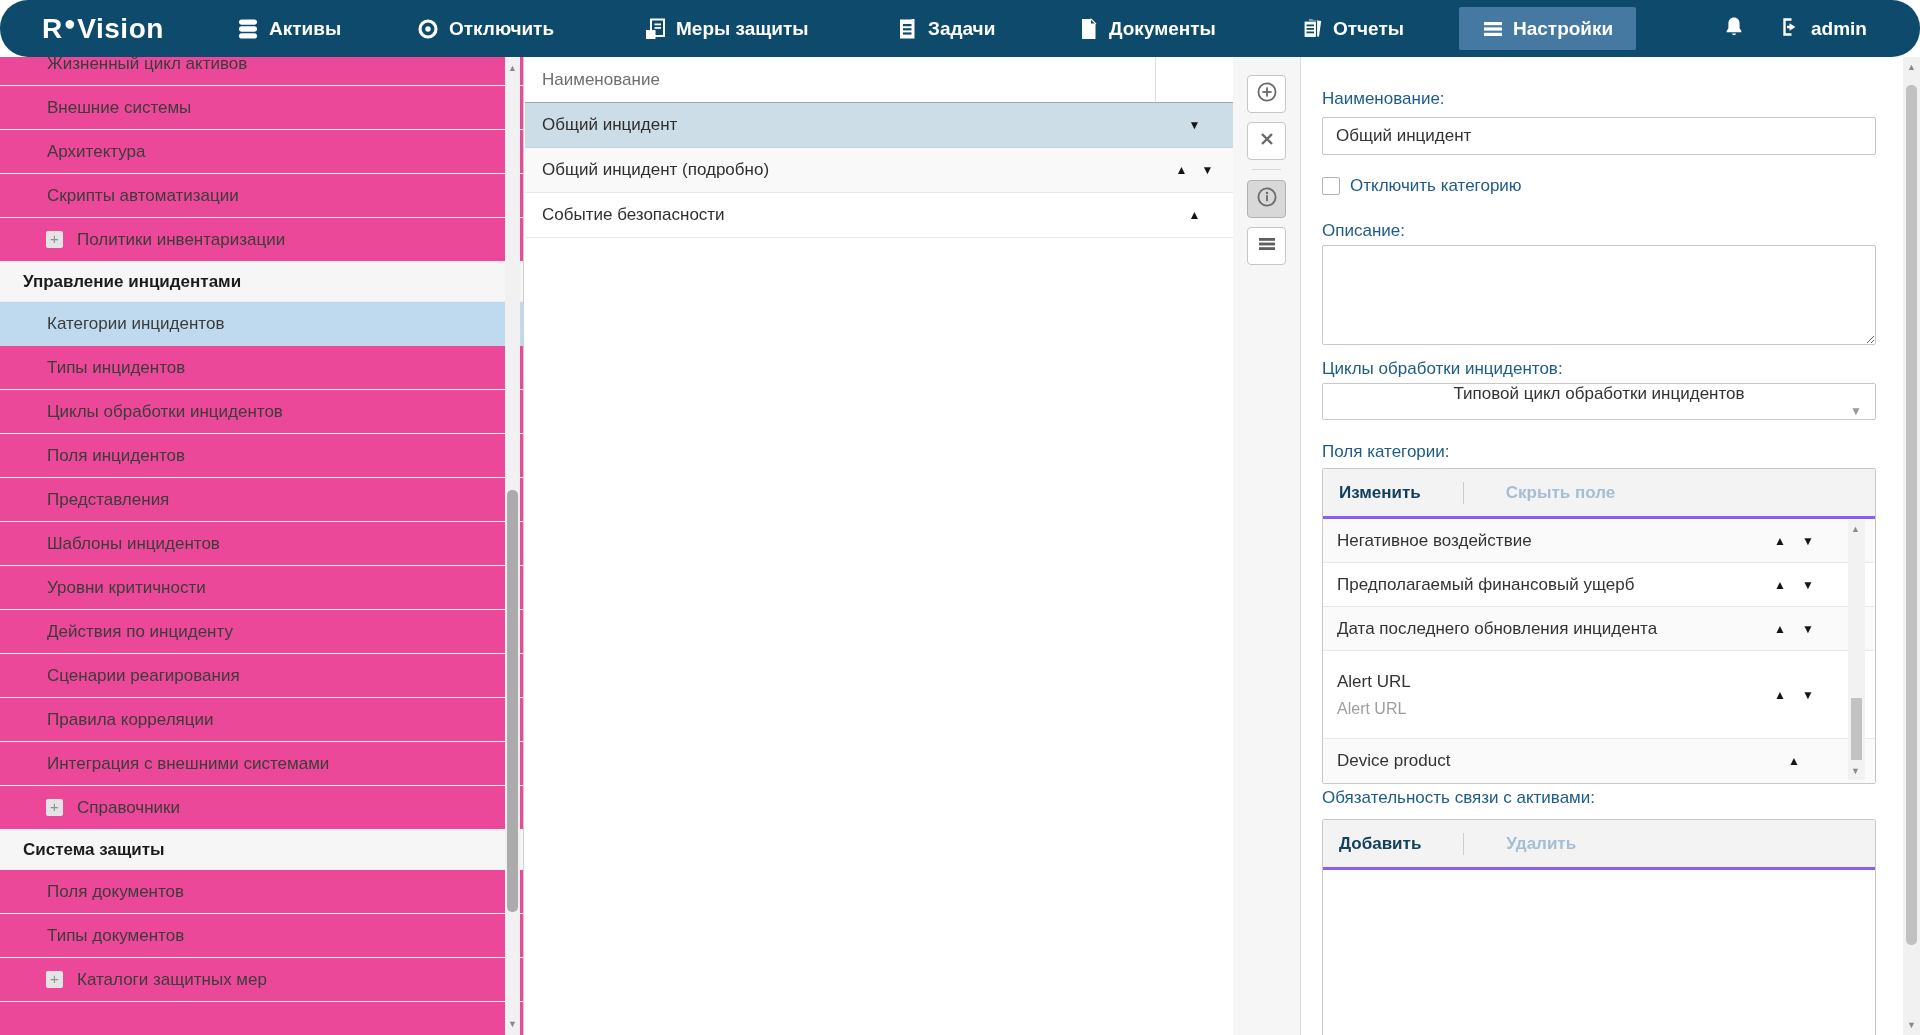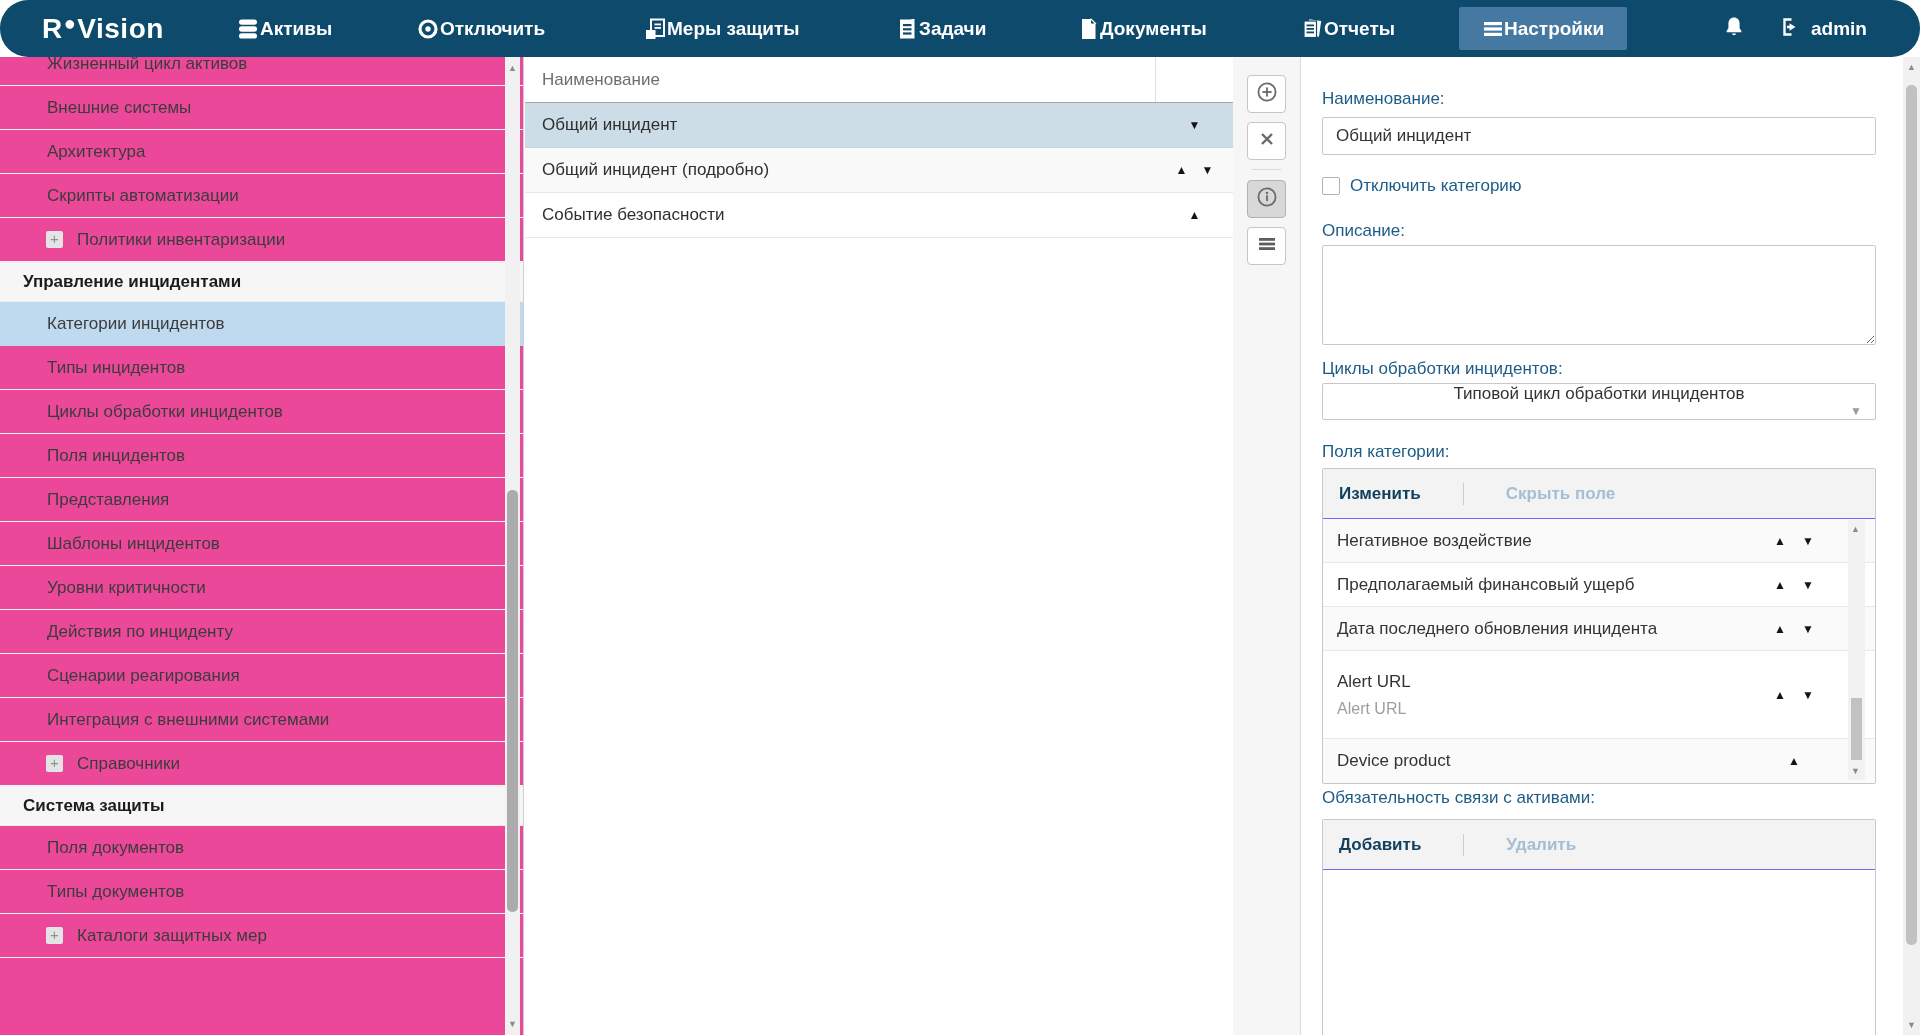--- a/index.html
+++ b/index.html
@@ -7,21 +7,21 @@
     font-family:"Liberation Sans","DejaVu Sans",sans-serif; background:#fff; }
 
   .app { position:relative; width:1920px; height:1035px; }
 
   
   .navbar { position:absolute; left:0; top:0; width:1920px; height:57px;
     background:#0e4a6c; color:#fff;border-radius:28px; }
   .logo { position:absolute; left:42px; top:0; height:57px; display:flex; align-items:center;
     font-size:28px; font-weight:bold; letter-spacing:.5px; }
   .logo .dot { font-size:20px; margin:0 1px 10px 1px; }
-  .nav-item { position:absolute; top:0; height:57px; display:flex; align-items:center; 
+  .nav-item { position:absolute; top:0; height:57px; display:flex; align-items:center; gap:9px;
     font-size:19px; font-weight:bold; white-space:nowrap; cursor:pointer;text-align:right; }
   .nav-item svg { display:block; }
   .nav-active { top:7px; height:43px; background:#4579a1; border-radius:2px; padding:0 23px; }
   .nav-right { position:absolute; top:0; height:57px; display:flex; align-items:center; gap:9px; }
 
   
   .sidebar { position:absolute; left:0; top:57px; width:524px; height:992px; background:#ec4899;
     border-right:1px solid #cfcfcf; overflow:hidden; }
   .sb-list { margin-top:-15px; }
   .sb-row { height:44px; display:flex; align-items:center; padding-left:47px;
@@ -73,21 +73,21 @@
   .fp-check span.lbl { font-size:17px; color:#1d5c87; }
   .fp-textarea { position:absolute; left:21px; width:554px; height:100px;
     border:1px solid #c8c8c8; border-radius:2px; background:#fff; }
   .fp-select { position:absolute; left:21px; width:554px; height:37px; border:1px solid #c8c8c8;
     border-radius:2px; display:flex; align-items:center; padding:0 13px;
     font-size:17px; color:#333; cursor:pointer;flex-direction:column; }
   .fp-select .caret { margin-left:auto; color:#9a9a9a; font-size:12px; }
 
   .sub-panel { position:absolute; left:21px; width:554px; border:1px solid #c8c8c8;
     border-radius:2px; background:#fff; overflow:hidden; }
-  .sub-head { height:50px; background:#f3f3f3; border-bottom:1px solid #8b5cf6;
+  .sub-head { height:50px; background:#f3f3f3; border-bottom:3px solid #8b5cf6;
     display:flex; align-items:center; padding-left:16px; gap:12px; }
   .sub-act { font-size:17px; font-weight:bold; cursor:pointer; }
   .sub-act.primary { color:#12405f; }
   .sub-act.disabled { color:#a5bed3; }
   .act-div { width:1px; height:22px; background:#cccccc; margin:0 30px; }
 
   .f-row { position:relative; display:flex; flex-direction:column; justify-content:center;
     height:44px; padding-left:14px; font-size:17px; color:#333;
     border-bottom:1px solid #e8e8e8; }
   .f-row.stripe { background:#fafafa; }
@@ -255,20 +255,23 @@
       <div class="sb-row">
           <span>Уровни критичности</span>
         </div>
       <div class="sb-row">
           <span>Действия по инциденту</span>
         </div>
       <div class="sb-row">
           <span>Сценарии реагирования</span>
         </div>
       <div class="sb-row">
+          <span>Правила корреляции</span>
+        </div>
+      <div class="sb-row">
           <span>Интеграция с внешними системами</span>
         </div>
       <div class="sb-row expand">
           <span class="plusbox">+</span>
           <span>Справочники</span>
         </div>
       <div class="sb-row section">
           <span>Система защиты</span>
         </div>
       <div class="sb-row">

